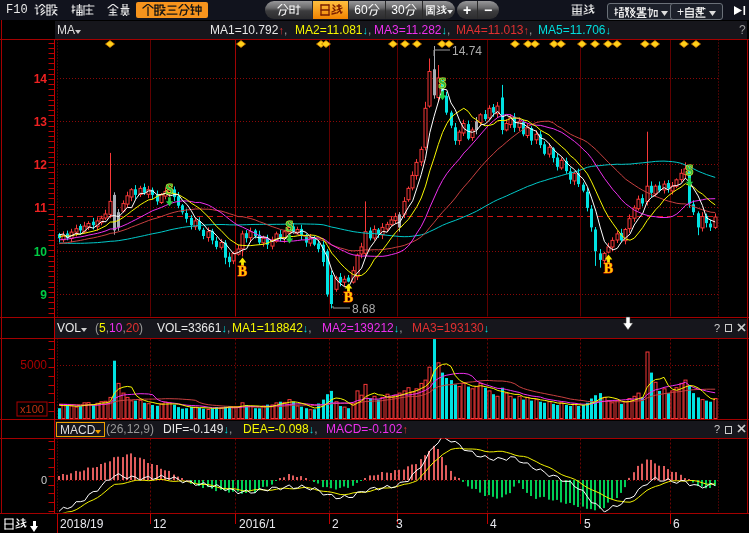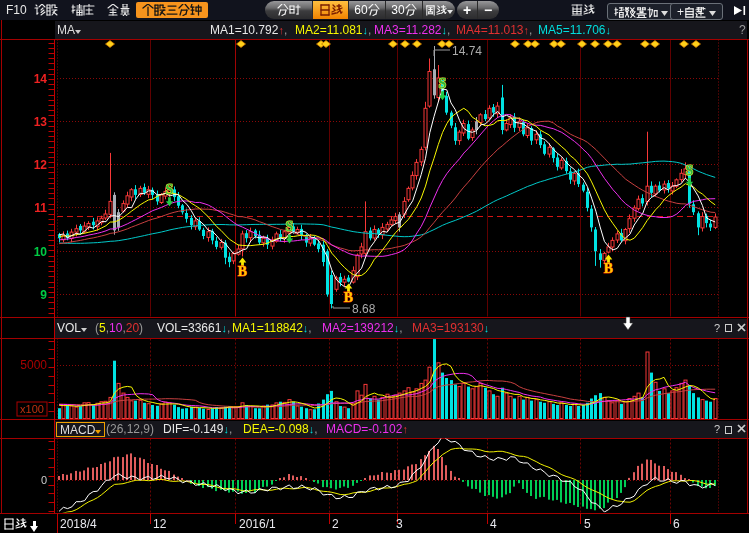--- a/index.html
+++ b/index.html
@@ -846,21 +846,21 @@
       <line x1="150.5" y1="513.5" x2="150.5" y2="524" stroke="#c00000" stroke-width="1"></line>
       <line x1="235.5" y1="513.5" x2="235.5" y2="524" stroke="#c00000" stroke-width="1"></line>
       <line x1="329.5" y1="513.5" x2="329.5" y2="524" stroke="#c00000" stroke-width="1"></line>
       <line x1="397.5" y1="513.5" x2="397.5" y2="524" stroke="#c00000" stroke-width="1"></line>
       <line x1="487.5" y1="513.5" x2="487.5" y2="524" stroke="#c00000" stroke-width="1"></line>
       <line x1="580.5" y1="513.5" x2="580.5" y2="524" stroke="#c00000" stroke-width="1"></line>
       <line x1="670.5" y1="513.5" x2="670.5" y2="524" stroke="#c00000" stroke-width="1"></line>
       <line x1="57.5" y1="513.5" x2="57.5" y2="533" stroke="#c00000" stroke-width="1"></line>
     </svg>
     <div class="abs" id="toolbar">
-      <span style="left:6px;font-family:Liberation Sans, sans-serif">F10</span>
+      <span style="left:6px;font-family:Liberation Mono, monospace">F10</span>
       <span style="left:34px"><svg width="12" height="12" viewBox="0 0 12 12" style="vertical-align:-2px">
           <g stroke="#e8e8e8" stroke-width="1.10" stroke-linecap="round" fill="none">
             <line x1="2.00" y1="1.00" x2="3.00" y2="2.00"></line>
             <line x1="1.00" y1="4.00" x2="4.00" y2="4.00"></line>
             <line x1="3.00" y1="4.00" x2="3.00" y2="10.00"></line>
             <line x1="3.00" y1="10.00" x2="4.00" y2="9.00"></line>
             <line x1="8.00" y1="0.00" x2="5.00" y2="3.00"></line>
             <line x1="8.00" y1="0.00" x2="11.00" y2="3.00"></line>
             <line x1="9.00" y1="4.00" x2="7.00" y2="6.00"></line>
             <line x1="10.00" y1="6.00" x2="7.00" y2="8.50"></line>
@@ -1274,21 +1274,21 @@
             <line x1="6.00" y1="2.00" x2="10.00" y2="2.00"></line>
             <line x1="8.00" y1="0.00" x2="8.00" y2="4.00"></line>
             <line x1="6.00" y1="6.00" x2="11.00" y2="4.00"></line>
             <line x1="8.00" y1="4.00" x2="10.00" y2="9.00"></line>
             <line x1="10.00" y1="9.00" x2="11.00" y2="8.00"></line>
             <line x1="6.00" y1="9.00" x2="9.00" y2="6.50"></line>
           </g>
         </svg></span>
       <span style="left:33px;top:6px;width:3px;height:5px;background:#fff;position:absolute"></span>
       <span style="left:30px;top:11px;width:0;height:0;border-left:4.5px solid transparent;border-right:4.5px solid transparent;border-top:6px solid #fff;position:absolute"></span>
-      <span style="left:60px">2018/4</span>
+      <span style="left:60px">2018/19</span>
       <span style="left:153px">12</span>
       <span style="left:239px">2016/1</span>
       <span style="left:332px">2</span>
       <span style="left:396px">3</span>
       <span style="left:490px">4</span>
       <span style="left:584px">5</span>
       <span style="left:673px">6</span>
     </div>
   </div>
 </body></html>

